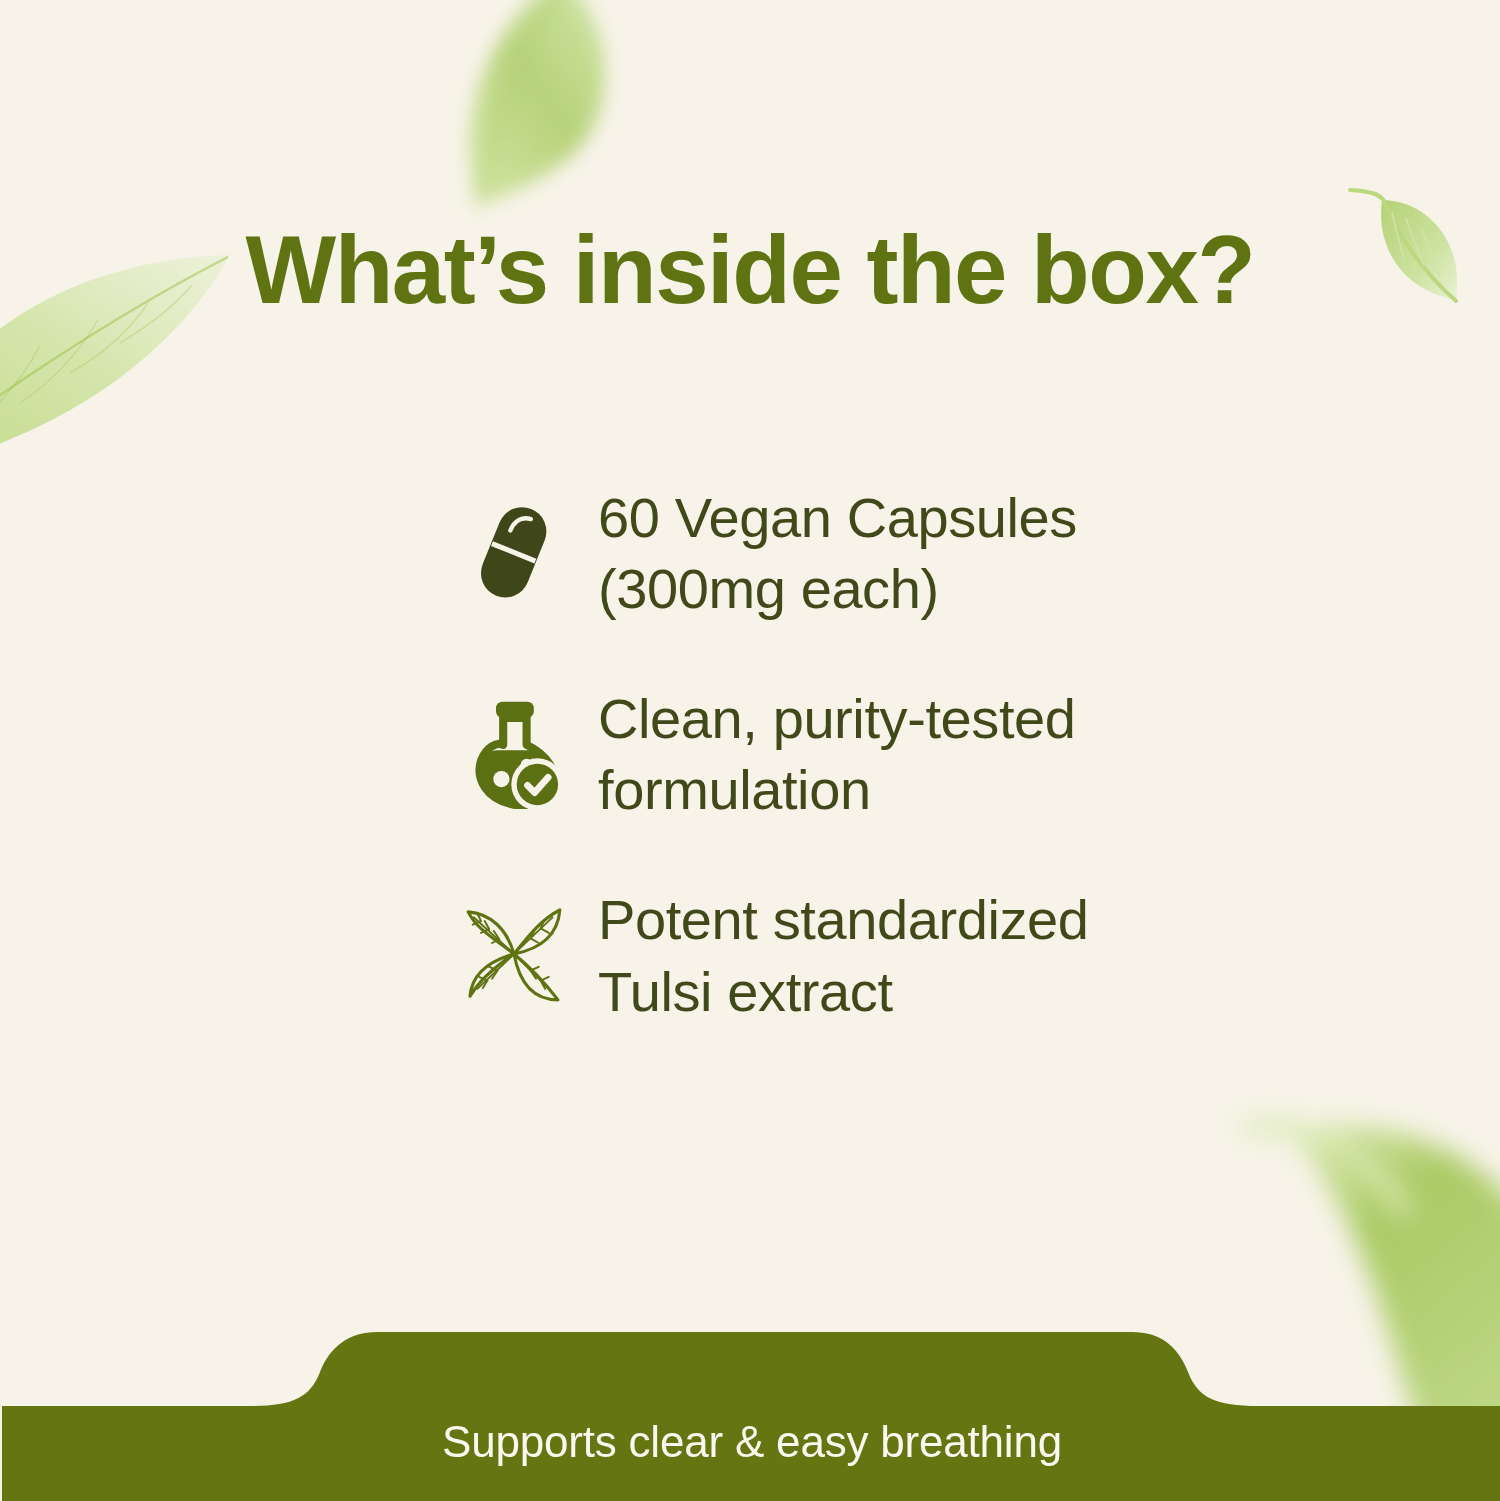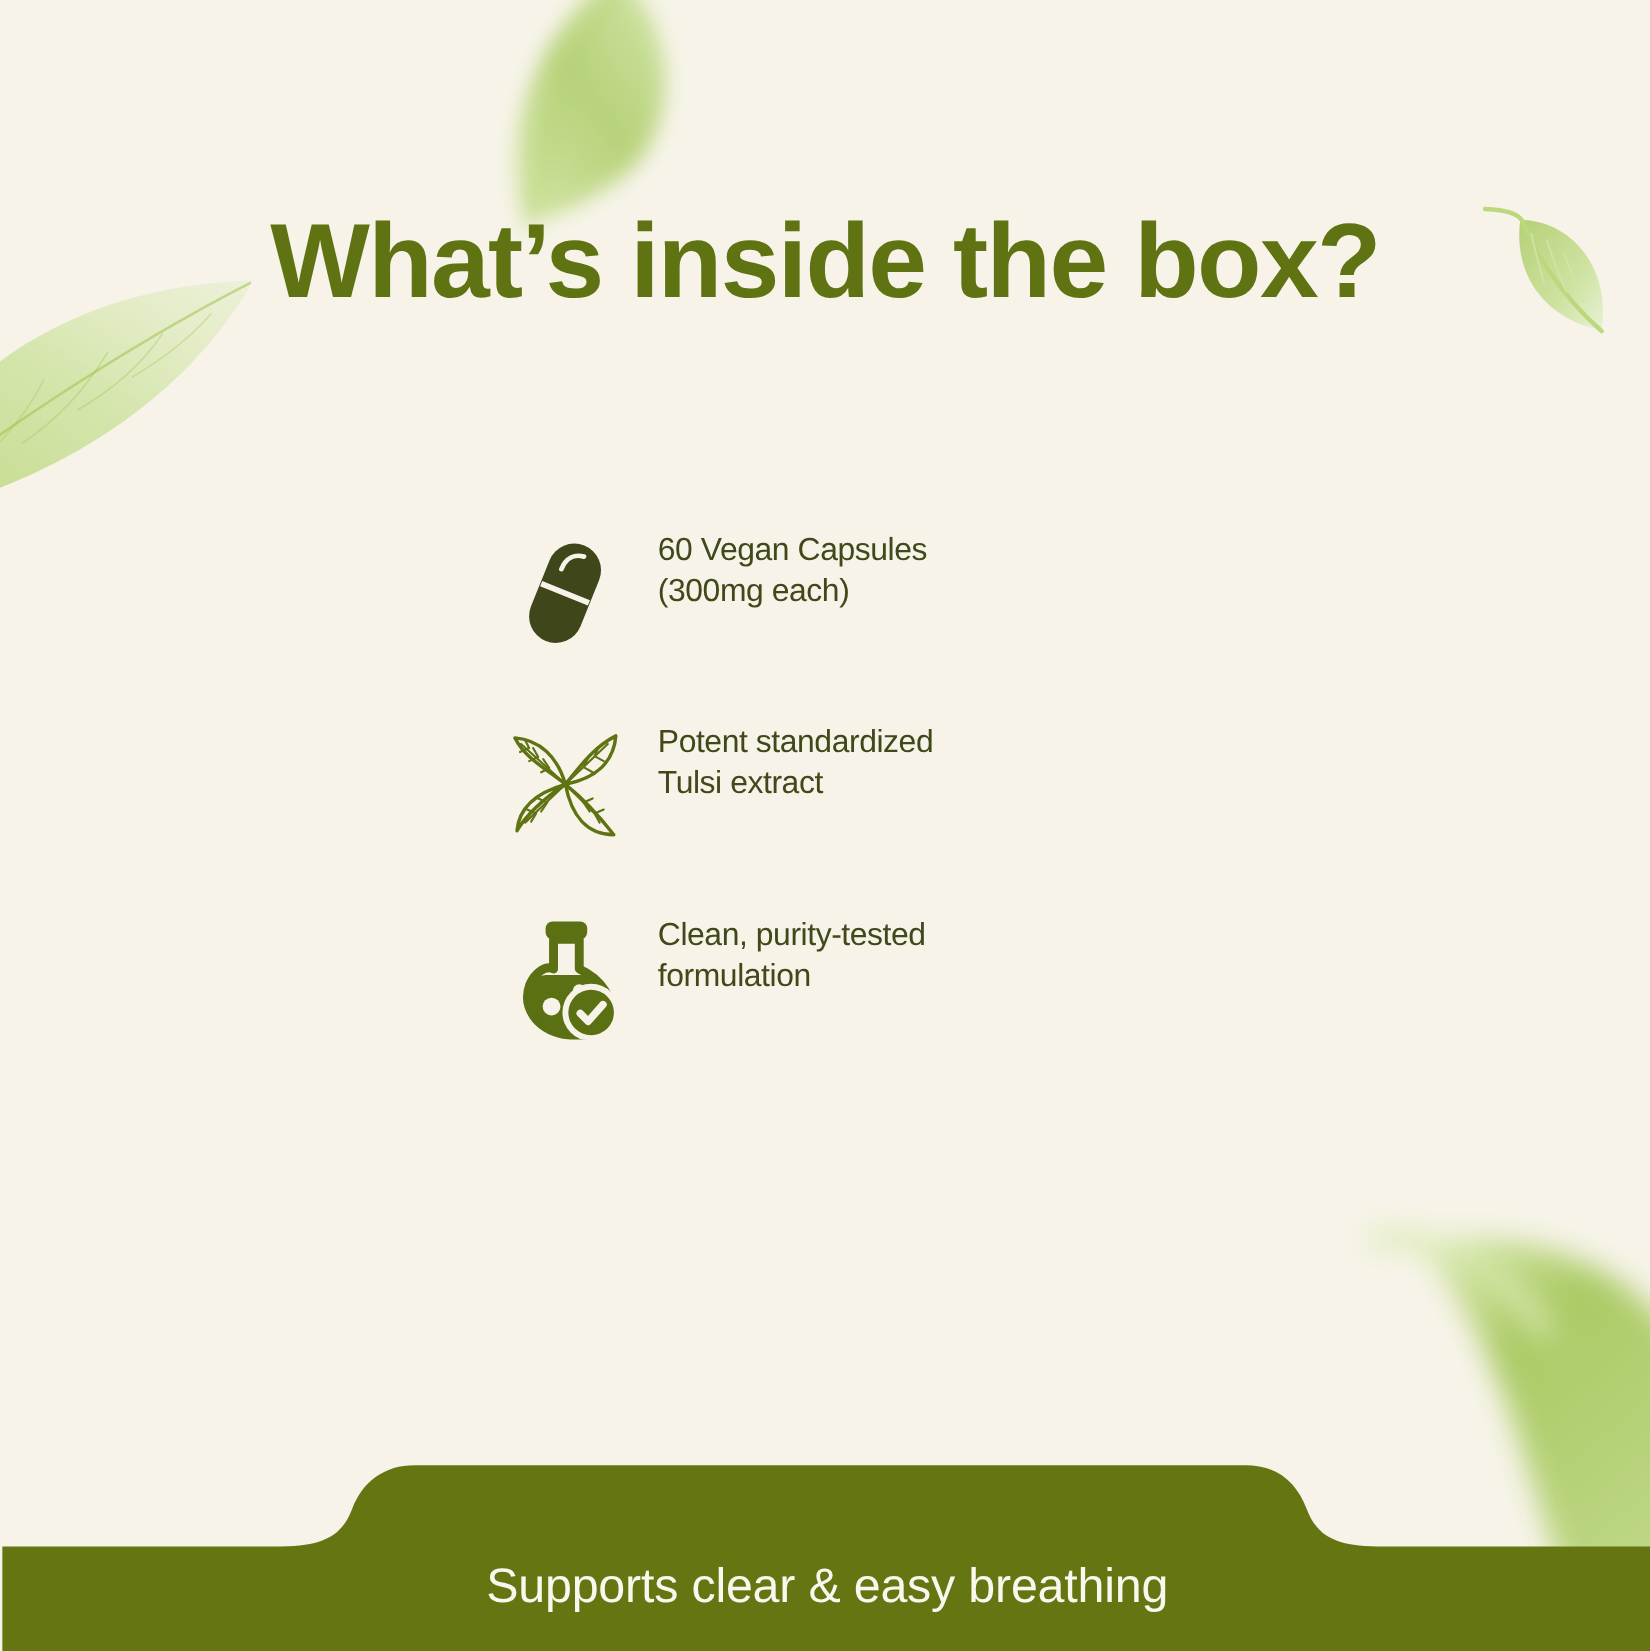--- a/index.html
+++ b/index.html
@@ -39,21 +39,20 @@
     position: absolute;
     left: 0;
     top: 150px;
     width: 1500px;
     text-align: center;
     color: #5f7312;
     font-size: 96px;
     font-weight: 700;
     line-height: 1.16;
     letter-spacing: -1.5px;
-    margin-top: 32px;
   }
 
   
   .features {
     position: absolute;
     left: 430px;
     top: 478px;
     width: 720px;
   }
   .feature {
@@ -68,21 +67,21 @@
   .feature-icon {
     width: 168px;
     flex: 0 0 168px;
     display: flex;
     align-items: center;
     justify-content: center;
     align-self: center;
   }
   .feature-text {
     color: #41491b;
-    font-size: 29px;
+    font-size: 56px;
     line-height: 1.27;
     font-weight: 400;
     letter-spacing: -0.4px;
     padding-top: 4px;
     white-space: pre-line;
   }
 
   
   .icon-capsule  svg { display: block; }
   .icon-cloud    svg { display: block; }
@@ -196,20 +195,42 @@
             <path d="M47 44 C 47 31, 54 24, 64 23" fill="none" stroke="#f7f3e8" stroke-width="5" stroke-linecap="round"></path>
           </g>
         </svg>
       </div>
       <div class="feature-text">60 Vegan Capsules
 (300mg each)</div>
     </div>
 
 
     <div class="feature">
+      <div class="feature-icon icon-flask">
+        <svg viewBox="0 0 120 125" width="108" height="113">
+
+          <rect x="40" y="6" width="42" height="18" rx="7" fill="#5b7013"></rect>
+
+          <path d="M48 24 H74 V54 C 96 64, 110 84, 104 104 C 98 120, 74 124, 58 120 C 30 114, 16 92, 24 70 C 29 58, 40 50, 48 54 Z" fill="none" stroke="#5b7013" stroke-width="9" stroke-linejoin="round"></path>
+
+          <path d="M25 68 C 14 92, 30 118, 60 120 C 90 122, 106 100, 100 80 C 96 68, 86 62, 78 60 H 40 C 33 61, 28 64, 25 68 Z" fill="#5b7013"></path>
+
+          <circle cx="46" cy="92" r="9" fill="#f7f3e8"></circle>
+          <circle cx="74" cy="76" r="6.5" fill="#f7f3e8"></circle>
+
+          <circle cx="86" cy="98" r="29" fill="#f7f3e8"></circle>
+          <circle cx="86" cy="98" r="23" fill="#5b7013"></circle>
+          <path d="M75 99 L 83 107 L 98 90" fill="none" stroke="#f7f3e8" stroke-width="7.5" stroke-linecap="round" stroke-linejoin="round"></path>
+        </svg>
+      </div>
+      <div class="feature-text">Clean, purity-tested
+formulation</div>
+    </div>
+
+    <div class="feature">
       <div class="feature-icon icon-tulsi">
         <svg viewBox="0 0 120 120" width="110" height="110">
           <g fill="none" stroke="#5f7312" stroke-width="3.4" stroke-linecap="round" stroke-linejoin="round">
 
             <path d="M60 60 C 40 44, 20 34, 10 14 C 34 16, 52 32, 60 60 Z"></path>
             <path d="M60 60 C 76 40, 90 22, 110 12 C 108 38, 90 54, 60 60 Z"></path>
             <path d="M60 60 C 80 76, 94 92, 108 110 C 82 110, 66 92, 60 60 Z"></path>
             <path d="M60 60 C 42 72, 24 86, 12 106 C 14 82, 32 68, 60 60 Z"></path>
 
             <g stroke-width="2.1">
@@ -230,42 +251,20 @@
               <path d="M42 78 L 36 87 M42 78 L 33 74"></path>
               <path d="M31 89 L 26 97 M31 89 L 22 85"></path>
             </g>
           </g>
         </svg>
       </div>
       <div class="feature-text">Potent standardized
 Tulsi extract</div>
     </div>
 
-    <div class="feature">
-      <div class="feature-icon icon-flask">
-        <svg viewBox="0 0 120 125" width="108" height="113">
-
-          <rect x="40" y="6" width="42" height="18" rx="7" fill="#5b7013"></rect>
-
-          <path d="M48 24 H74 V54 C 96 64, 110 84, 104 104 C 98 120, 74 124, 58 120 C 30 114, 16 92, 24 70 C 29 58, 40 50, 48 54 Z" fill="none" stroke="#5b7013" stroke-width="9" stroke-linejoin="round"></path>
-
-          <path d="M25 68 C 14 92, 30 118, 60 120 C 90 122, 106 100, 100 80 C 96 68, 86 62, 78 60 H 40 C 33 61, 28 64, 25 68 Z" fill="#5b7013"></path>
-
-          <circle cx="46" cy="92" r="9" fill="#f7f3e8"></circle>
-          <circle cx="74" cy="76" r="6.5" fill="#f7f3e8"></circle>
-
-          <circle cx="86" cy="98" r="29" fill="#f7f3e8"></circle>
-          <circle cx="86" cy="98" r="23" fill="#5b7013"></circle>
-          <path d="M75 99 L 83 107 L 98 90" fill="none" stroke="#f7f3e8" stroke-width="7.5" stroke-linecap="round" stroke-linejoin="round"></path>
-        </svg>
-      </div>
-      <div class="feature-text">Clean, purity-tested
-formulation</div>
-    </div>
-
   </div>
 
   <div class="banner">
     <svg viewBox="0 0 1500 175" width="1500" height="175" preserveAspectRatio="none">
       <path d="M0 175 V 80 H 248 C 290 80, 308 72, 318 46 C 328 20, 348 6, 375 6 H 1130
                C 1158 6, 1176 20, 1186 46 C 1196 72, 1214 80, 1256 80 H 1500 V 175 Z" fill="#657512"></path>
     </svg>
     <div class="banner-text">Supports clear &amp; easy breathing</div>
   </div>
 

